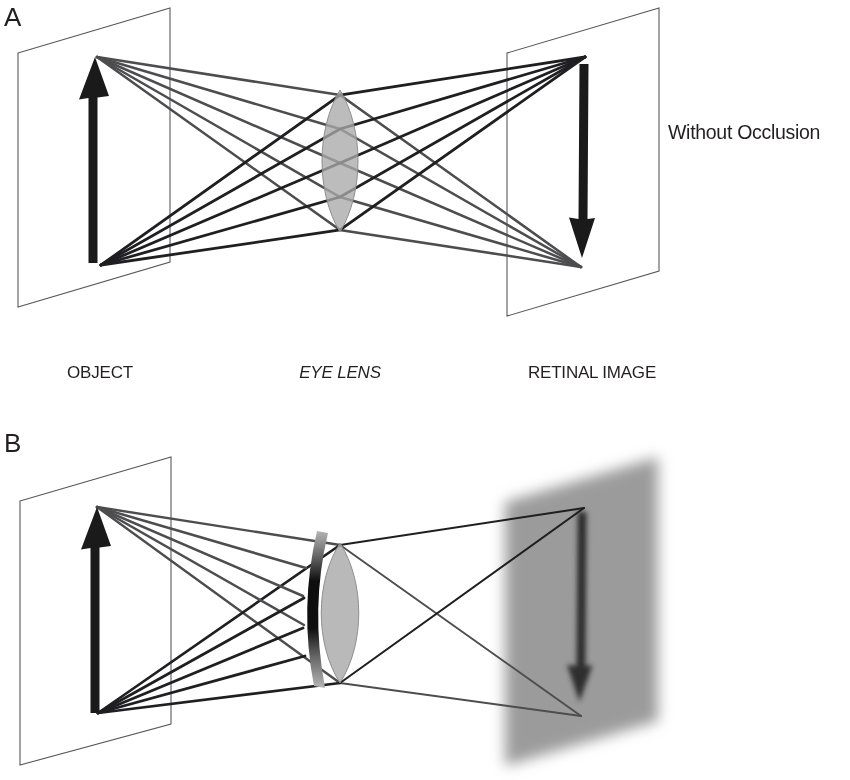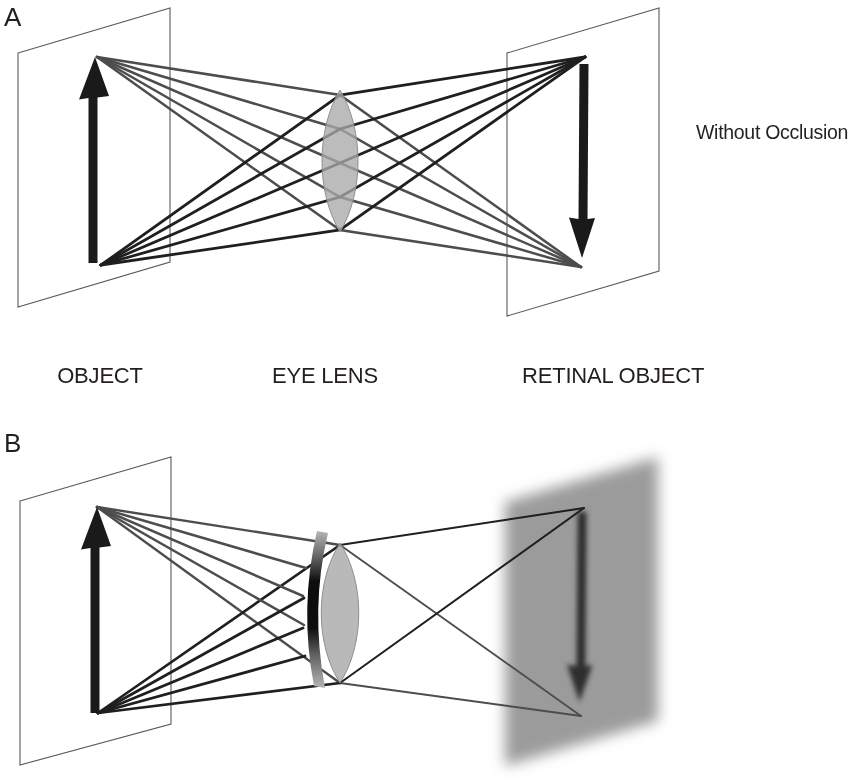--- a/index.html
+++ b/index.html
@@ -2,21 +2,21 @@
 <html><head>
 <meta charset="utf-8">
 <style>
   html,body{margin:0;padding:0;background:#fff;}
   #stage{position:relative;width:850px;height:780px;background:#fff;overflow:hidden;
          font-family:"Liberation Sans", sans-serif;}
   #fig-svg{position:absolute;left:0;top:0;}
   .txt{position:absolute;color:#231f20;white-space:nowrap;}
   .panel-letter{font-size:26px;font-weight:400;}
   .caption{font-size:19.5px;letter-spacing:-0.3px;}
-  .col-label{font-size:22px;letter-spacing:-0.2px;text-align:center;}
+  .col-label{font-size:17px;letter-spacing:-0.2px;text-align:center;}
 </style>
 </head>
 <body>
 
 <div id="stage">
   <svg id="fig-svg" width="850" height="780" viewBox="0 0 850 780">
       <defs>
         <filter id="blurPlane" x="-20%" y="-20%" width="140%" height="140%">
           <feGaussianBlur stdDeviation="7"></feGaussianBlur>
         </filter>
@@ -70,21 +70,21 @@
         <path d="M340,543 C365,582.2 365,643.8 340,683 C315,643.8 315,582.2 340,543 Z" fill="#a9a9a9" fill-opacity="0.82" stroke="#8f8f8f" stroke-width="1"></path>
         <path d="M317,531 Q299,608 314,686 L325,688 Q310,608 328,533 Z" fill="url(#occGrad)"></path>
         <polygon points="90.5,713 90.5,548 81,549.5 97,507 111,546 99.5,547.5 99.5,713" fill="#1a1a1a"></polygon>
       </g>
     </svg>
 
   <div class="txt panel-letter" style="left:4px;top:2px;">A</div>
 
   <div class="txt panel-letter" style="left:4px;top:428px;">B</div>
 
-  <div class="txt caption" style="left:696px;top:121px;text-align:center;">Without Occlusion</div>
+  <div class="txt caption" style="left:668px;top:121px;text-align:center;">Without Occlusion</div>
 
 
   <div class="txt col-label" style="left:40px;top:363px;width:120px;">OBJECT</div>
 
-  <div class="txt col-label" style="left:265px;top:363px;width:120px;">EYE LENS</div>
+  <div class="txt col-label" style="left:280px;top:363px;width:120px;font-style:italic;">EYE LENS</div>
 
-  <div class="txt col-label" style="left:522px;top:363px;width:140px;">RETINAL OBJECT</div>
+  <div class="txt col-label" style="left:522px;top:363px;width:140px;">RETINAL IMAGE</div>
 </div>
 
 </body></html>

